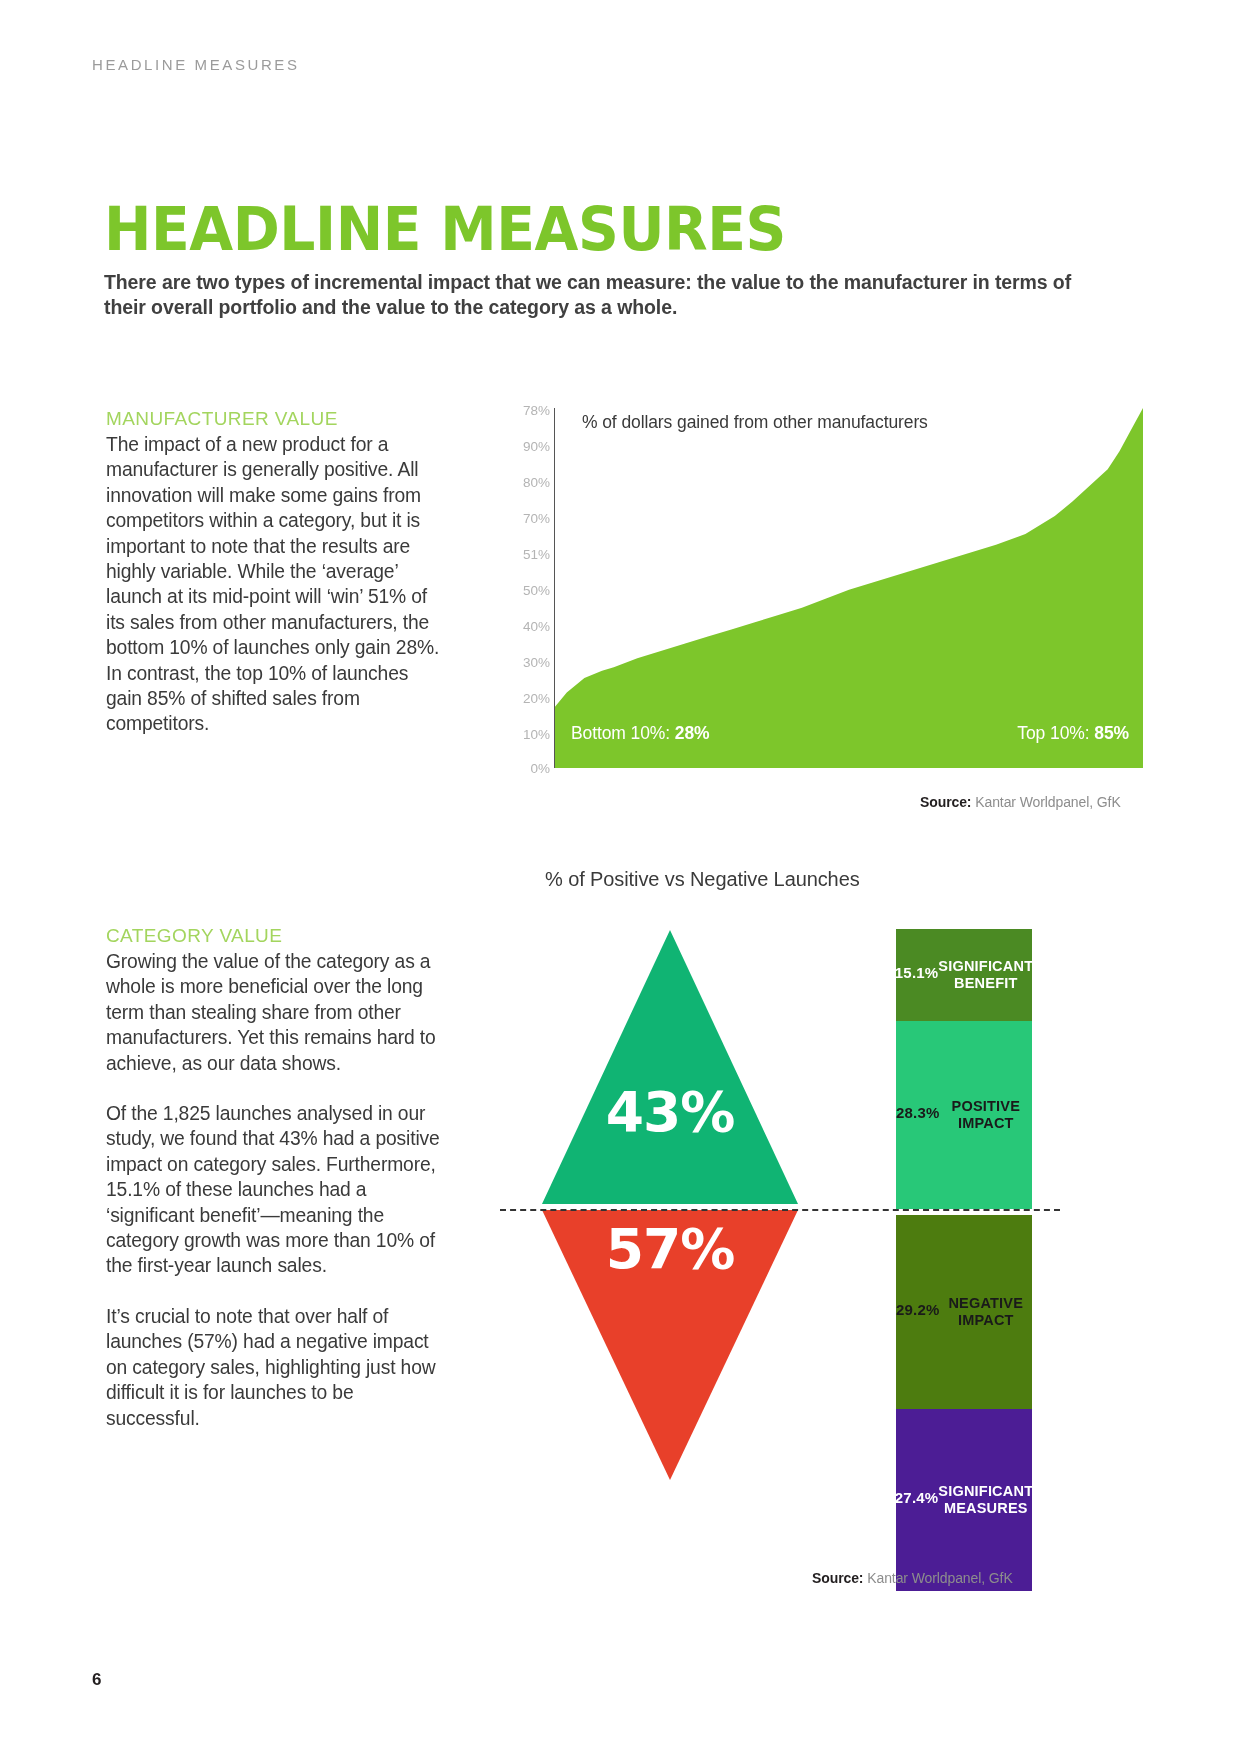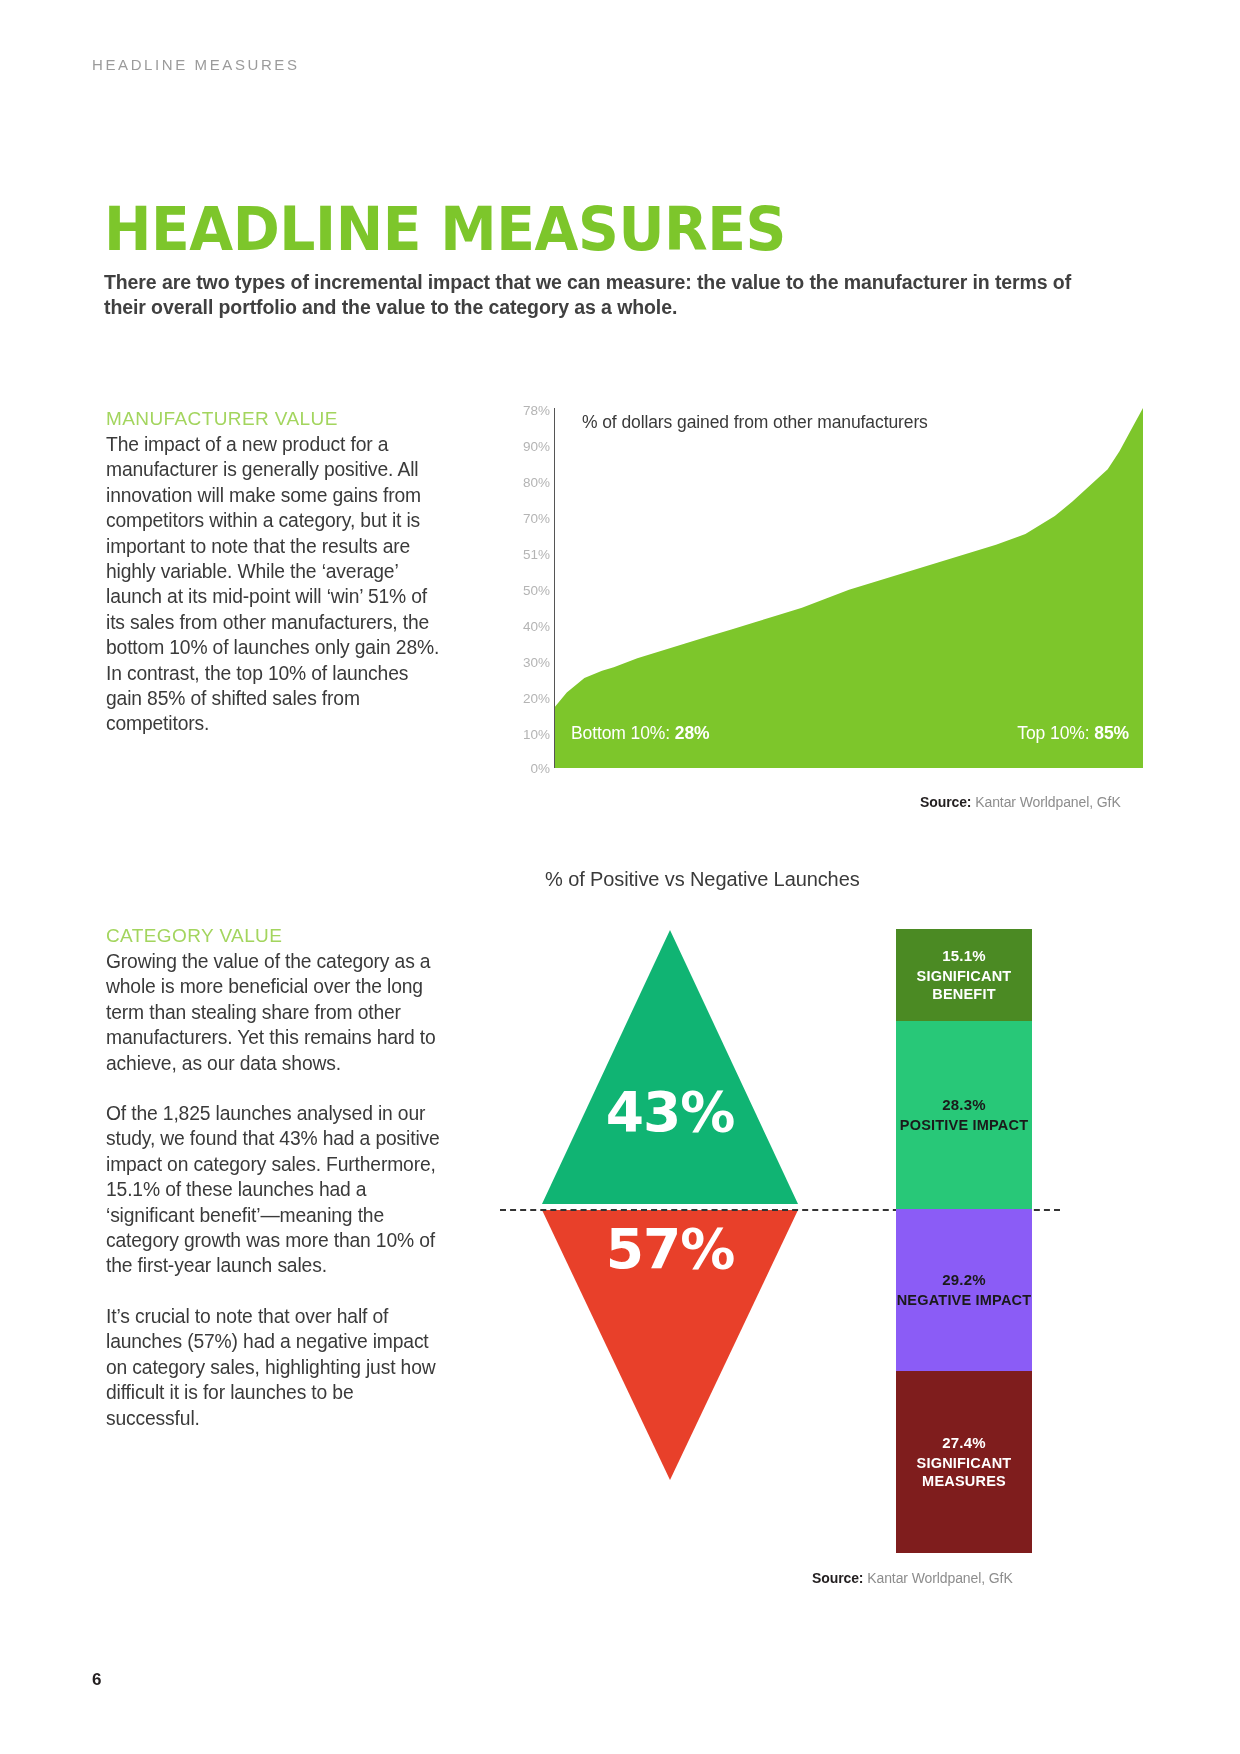--- a/index.html
+++ b/index.html
@@ -188,21 +188,21 @@
   .stack {
     position: absolute;
     left: 896px;
     top: 929px;
     width: 136px;
   }
   .seg {
     position: relative;
     box-sizing: border-box;
     display: flex;
-    flex-direction: column;
+    flex-direction: row;
     align-items: center;
     justify-content: center;
     text-align: center;
     font-size: 14.5px;
     line-height: 17.5px;
     letter-spacing: 0.2px;
   }
   .seg .pct {
     font-weight: 700;
     margin-bottom: 4px;
@@ -294,25 +294,25 @@
 
   <div class="stack">
     <div class="seg" id="seg0" style="height: 92px; background: rgb(75, 138, 35); color: rgb(255, 255, 255);">
       <span class="pct">15.1%</span>
       <span class="lbl">SIGNIFICANT BENEFIT</span>
     </div>
     <div class="seg" id="seg1" style="height: 188px; background: rgb(40, 200, 120); color: rgb(26, 26, 26);">
       <span class="pct">28.3%</span>
       <span class="lbl">POSITIVE IMPACT</span>
     </div>
-    <div class="seg" id="seg2" style="height: 162px; background: #8b5cf6; color: rgb(26, 26, 26);">
+    <div class="seg" id="seg2" style="height: 194px; margin-top: 6px; background: #4d7c0f; color: rgb(26, 26, 26);">
       <span class="pct">29.2%</span>
       <span class="lbl">NEGATIVE IMPACT</span>
     </div>
-    <div class="seg" id="seg3" style="height: 182px; background: #7f1d1d; color: rgb(255, 255, 255);">
+    <div class="seg" id="seg3" style="height: 182px; background: #4c1d95; color: rgb(255, 255, 255);">
       <span class="pct">27.4%</span>
       <span class="lbl">SIGNIFICANT MEASURES</span>
     </div>
   </div>
 
   <div class="source-line source-2">
     <b>Source:</b>
     <span>Kantar Worldpanel, GfK</span>
   </div>
 

